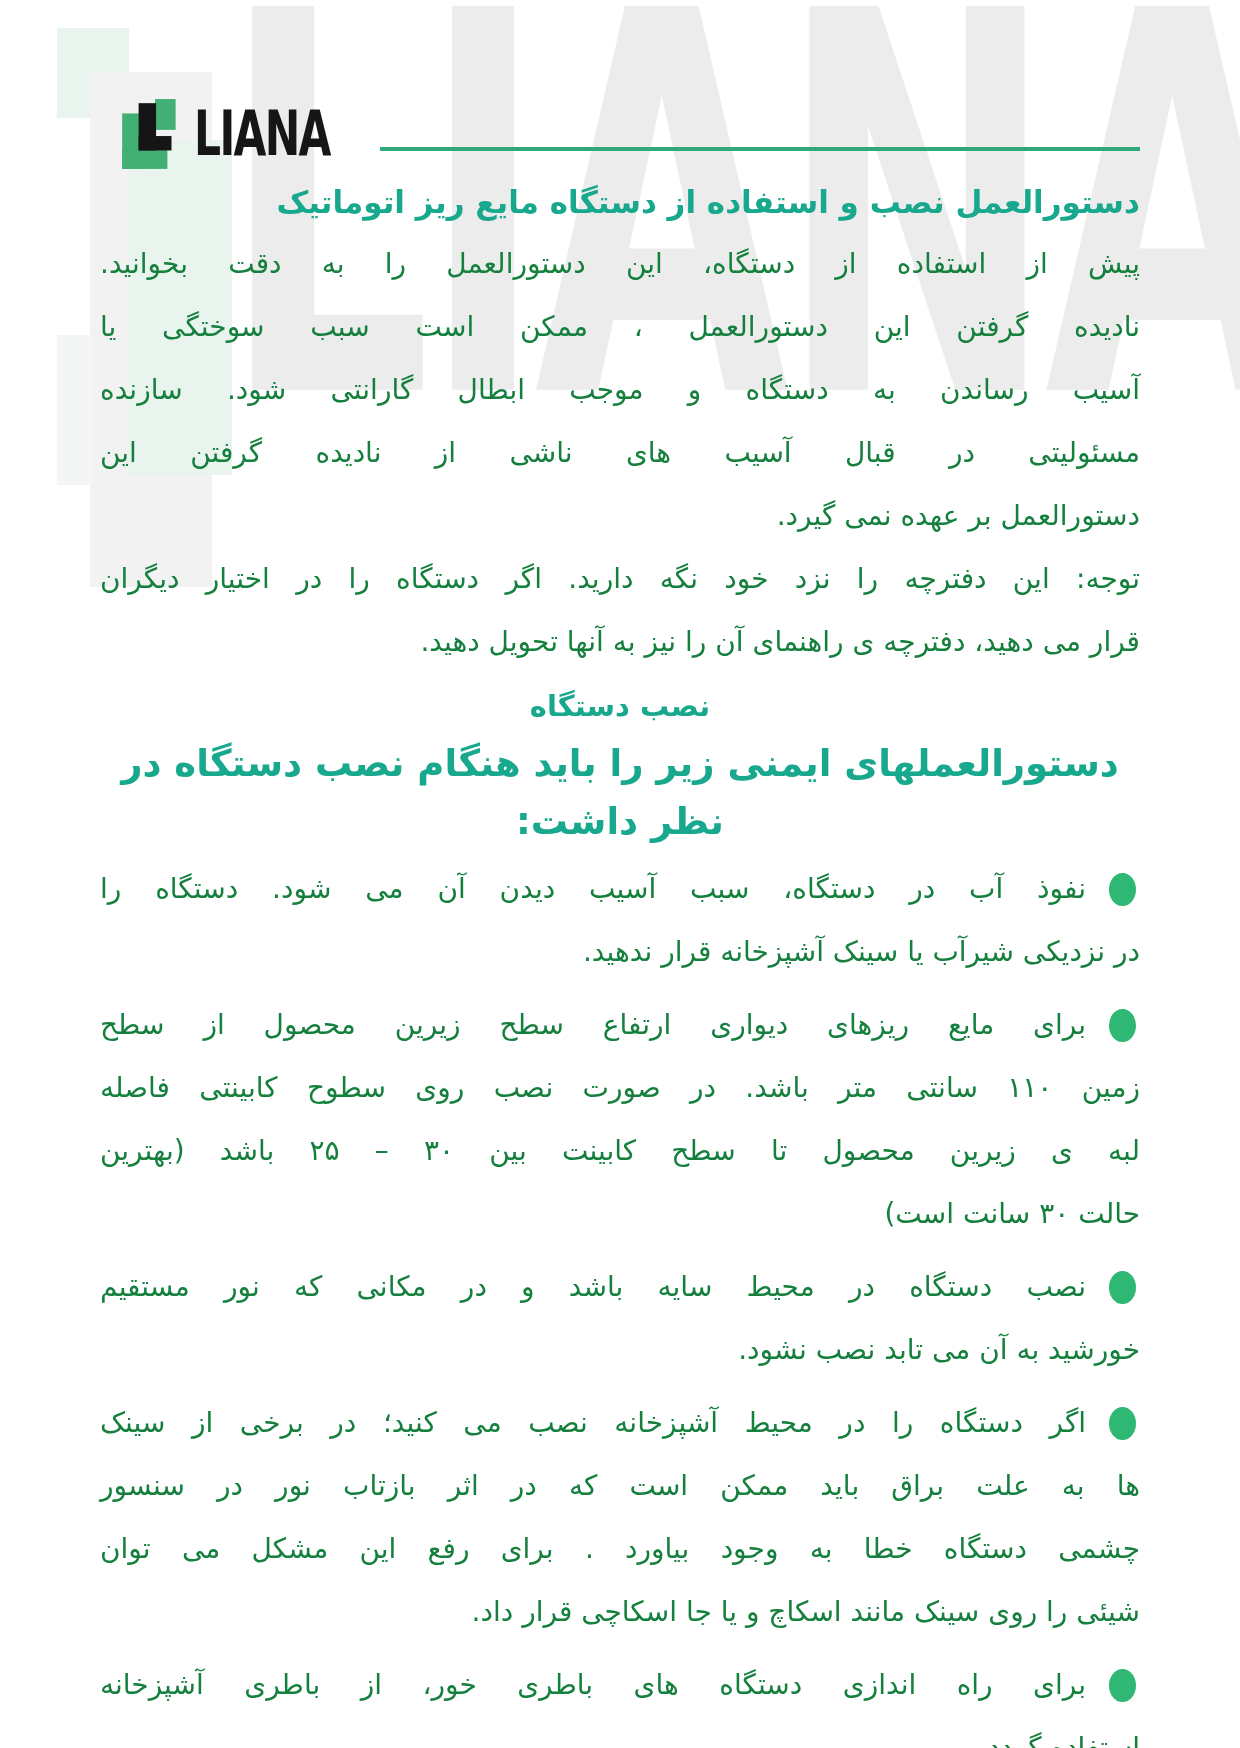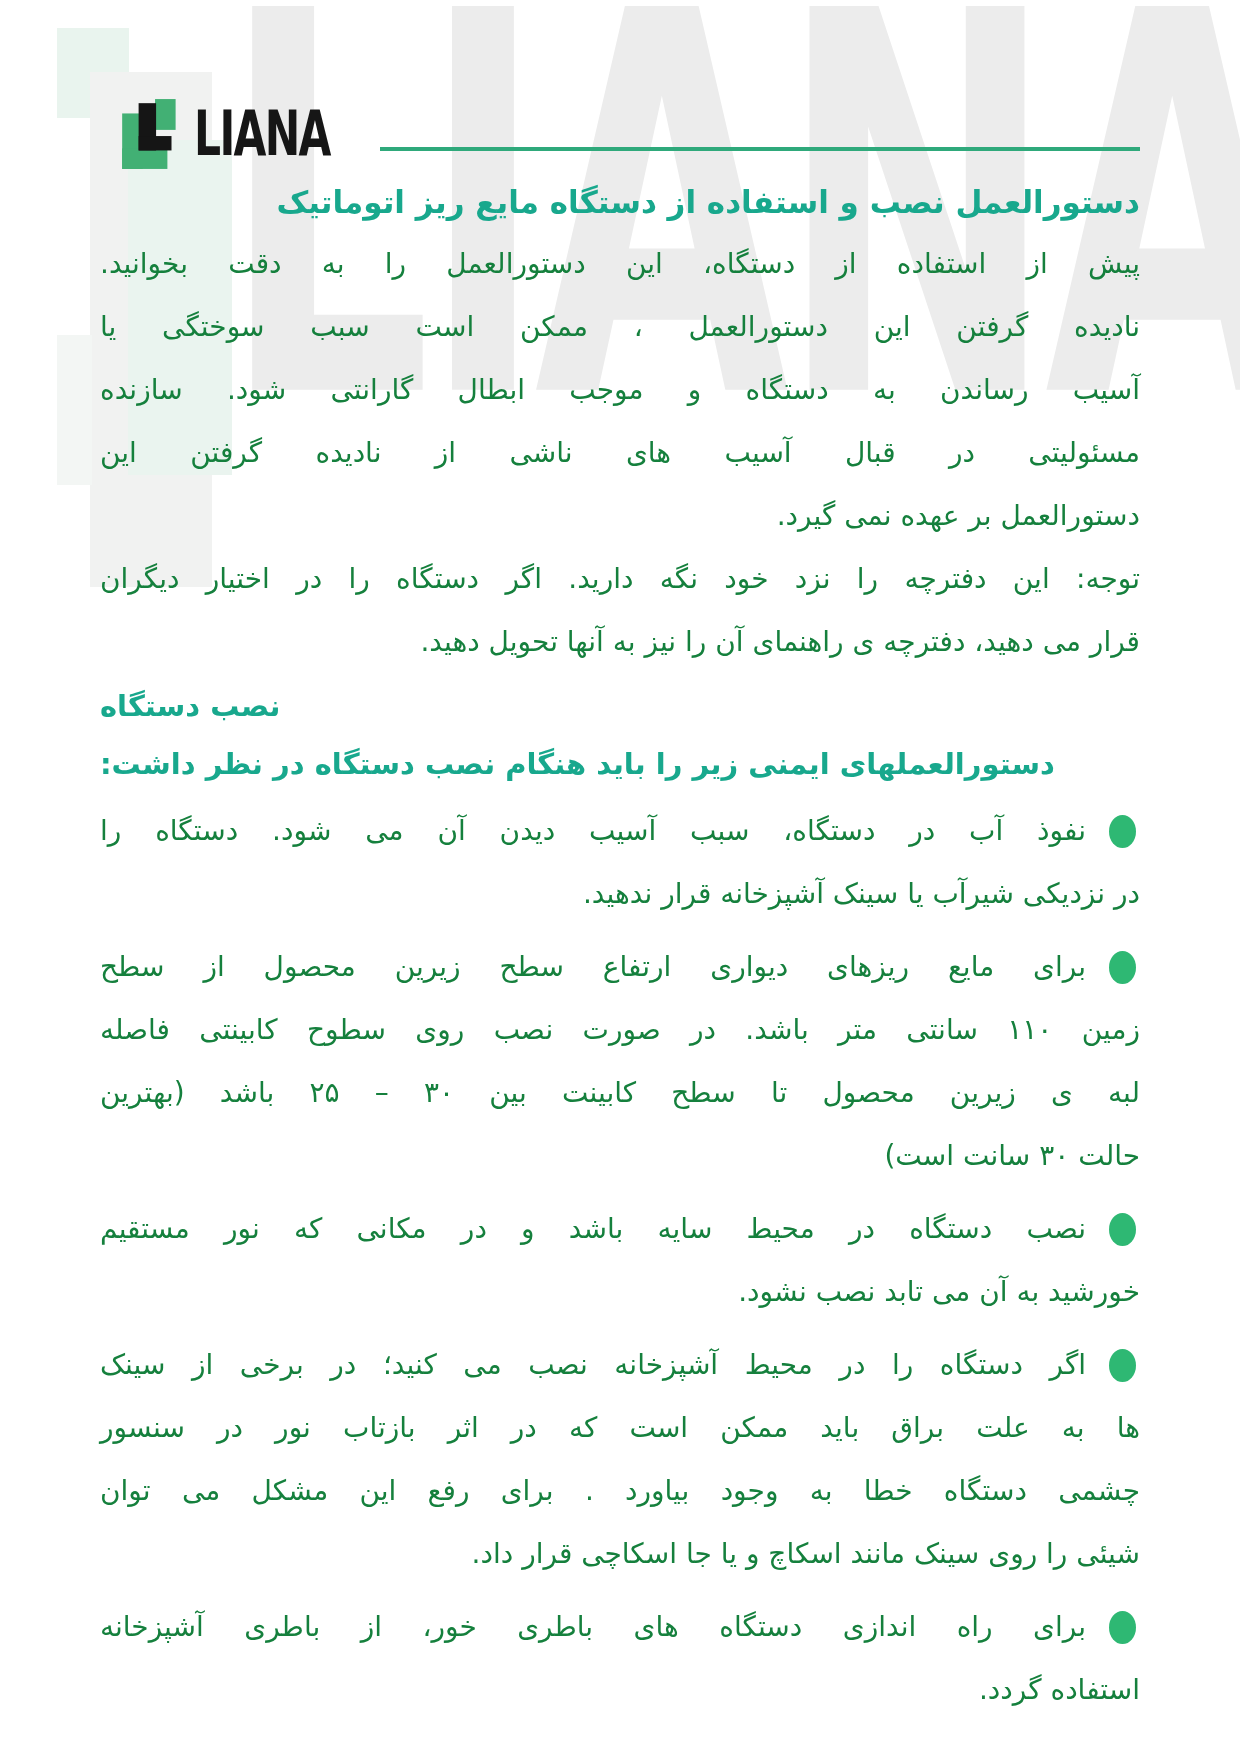--- a/index.html
+++ b/index.html
@@ -57,25 +57,25 @@
     color: #18a88d; font-size: 31px; font-weight: bold;
     line-height: 48px; margin-bottom: 6px;
   }
   .line {
     font-size: 28px; line-height: 63px; font-weight: 400;
     text-align: justify; text-align-last: justify; color: #15803d;
   }
   .line.end { text-align-last: right; }
   .h2 {
     color: #18a88d; font-size: 29px; font-weight: bold;
-    text-align: left; line-height: 58px; margin-top: 4px;
+    text-align: center; line-height: 58px; margin-top: 4px;
   }
   .h3 {
-    color: #18a88d; font-size: 29px; font-weight: bold;
-    text-align: left; line-height: 58px; margin-bottom: 6px;
+    color: #18a88d; font-size: 37px; font-weight: bold;
+    text-align: center; line-height: 58px; margin-bottom: 6px;
   }
   .bullet { position: relative; margin-bottom: 10px; }
   .bullet .dot {
     position: absolute; right: 4px; top: 16px;
     width: 27px; height: 33px; border-radius: 50%;
     background: #2eb873;
   }
   .bullet .line.first { padding-right: 54px; }
 </style>
 </head>

